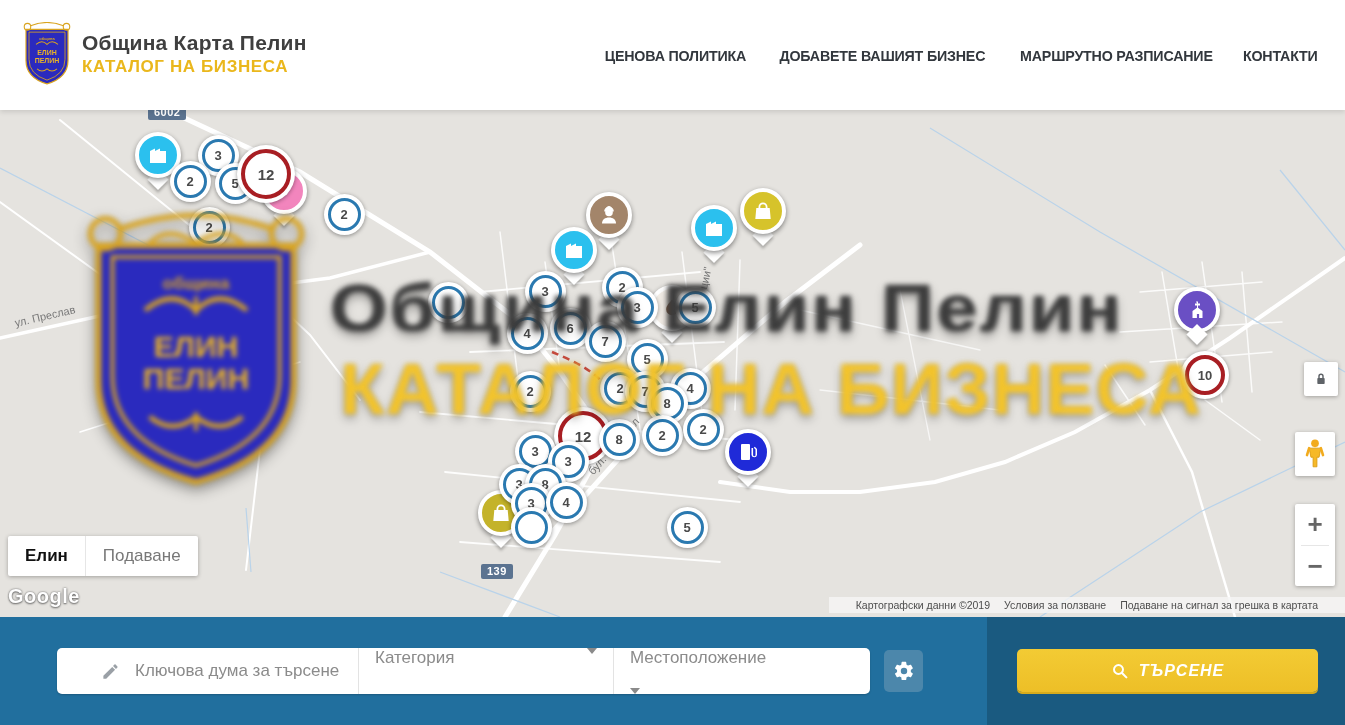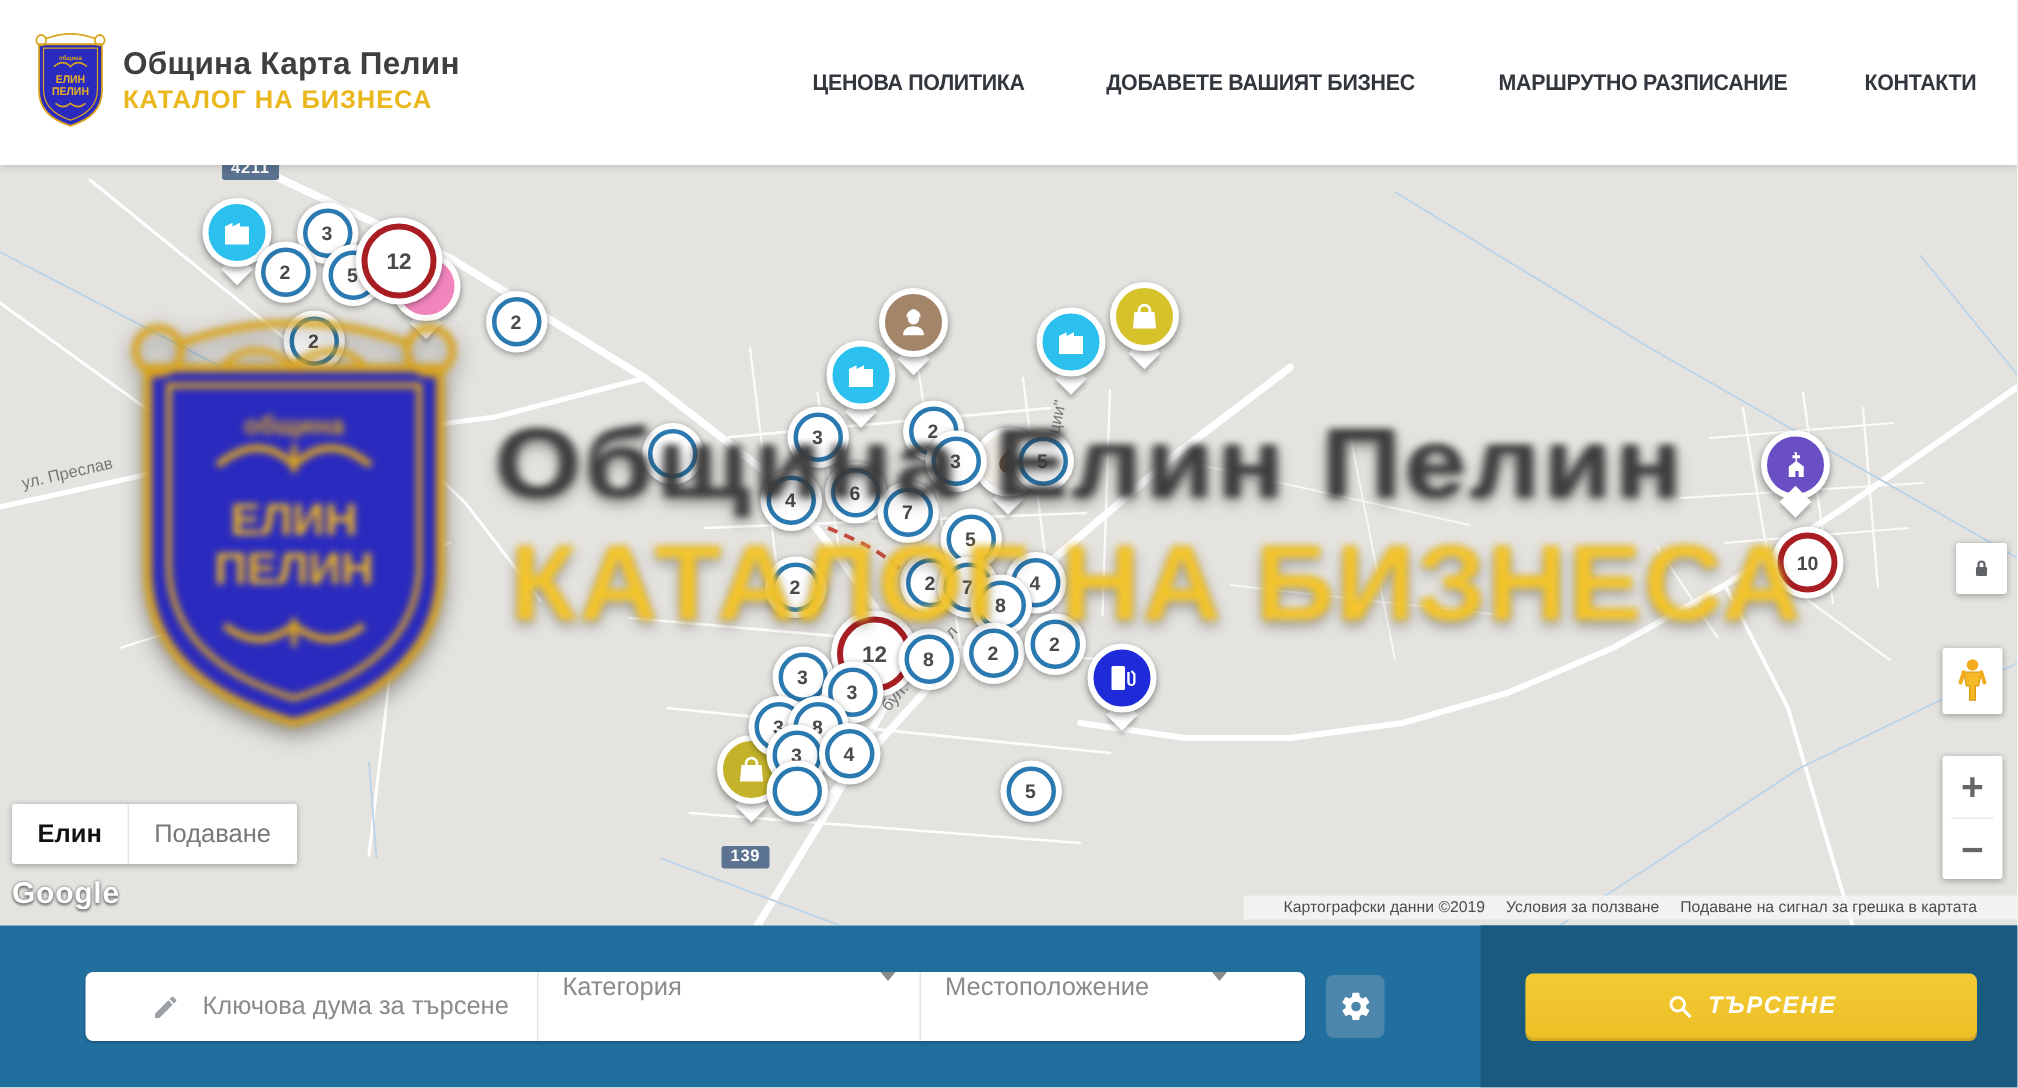--- a/index.html
+++ b/index.html
@@ -8,21 +8,21 @@
   #app { position:relative; width:1345px; height:725px; }
 
   
   .header { position:absolute; left:0; top:0; width:100%; height:110px; background:#fff;
     box-shadow:0 2px 5px rgba(0,0,0,.12); z-index:50; }
   .brand { position:absolute; left:22px; top:22px; display:flex; align-items:center; cursor:pointer; }
   .brand-crest { width:50px; height:64px; }
   .brand-text { margin-left:10px; }
   .brand-title { font-size:21px; font-weight:bold; color:#3f3f3f; letter-spacing:.2px; }
   .brand-sub { font-size:17px; font-weight:bold; color:#eab71c; letter-spacing:.6px; margin-top:2px; }
-  .nav { position:absolute; right:25px; top:0; height:110px; display:flex; align-items:center; gap:45px; }
+  .nav { position:absolute; right:25px; top:0; height:110px; display:flex; align-items:center; gap:24px; }
   .nav a { font-size:15px; font-weight:bold; color:#32373d; text-decoration:none;
     letter-spacing:-.2px; transform:scaleX(.95); white-space:nowrap; }
 
   
   .map { position:absolute; left:0; top:110px; width:1345px; height:507px; background:#e5e3df; overflow:hidden; }
   .roads { position:absolute; left:0; top:0; z-index:1; }
 
   
   .road-badge { position:absolute; z-index:2; background:#5b7390; color:#fff; font-size:11px;
     font-weight:bold; padding:1px 6px 2px; border-radius:2px; letter-spacing:.5px; }
@@ -83,21 +83,21 @@
   .fields { position:absolute; left:57px; top:31px; width:813px; height:46px; background:#fff;
     border-radius:5px; display:flex; box-shadow:0 1px 2px rgba(0,0,0,.2); }
   .field { display:flex; height:100%; color:#8b8b8b; font-size:17px; position:relative; }
   .field + .field { border-left:1px solid #e3e3e3; }
   .f-keyword { width:301px; padding-left:38px; }
   .f-keyword svg { position:absolute; left:44px; top:14px; width:19px; height:19px; }
   .f-keyword input { border:none; outline:none; width:230px; margin-left:40px; font-size:17px;
     font-family:inherit; color:#555; background:transparent; }
   .f-keyword input::placeholder { color:#8b8b8b; }
   .f-select { justify-content:space-between; padding:0 16px; cursor:pointer; }
-  .f-cat { width:255px; } .f-loc { width:221px; }
+  .f-cat { width:255px; } .f-loc { width:221px;flex-direction:column; }
   .caret { width:0; height:0; border-left:5px solid transparent; border-right:5px solid transparent;
     border-top:6px solid #8a8a8a; }
   .gear-btn { position:absolute; left:884px; top:33px; width:39px; height:42px; background:#4c87ab;
     border:none; border-radius:5px; cursor:pointer; display:flex; align-items:center; justify-content:center; }
   .gear-btn svg { width:22px; height:22px; }
   .search-btn { position:absolute; left:1017px; top:32px; width:301px; height:43px;
     background:linear-gradient(#f3cb34,#edbf27); border:none; border-radius:5px; cursor:pointer;
     display:flex; align-items:center; justify-content:center; gap:10px;
     box-shadow:0 2px 0 #d7ab1c; }
   .search-btn span { color:#fff; font-size:16px; font-weight:bold; letter-spacing:1px;font-style:italic; }
@@ -365,21 +365,21 @@
         <text x="50" y="62" text-anchor="middle" font-size="13" font-weight="bold" fill="#e9b325">ЕЛИН</text>
         <text x="50" y="76" text-anchor="middle" font-size="13" font-weight="bold" fill="#e9b325">ПЕЛИН</text>
         <path d="M30 88 Q40 96 50 88 Q60 96 70 88" fill="none" stroke="#d9a41f" stroke-width="2"></path>
         <path d="M50 86 v8" stroke="#d9a41f" stroke-width="1.6"></path>
       </svg>
       <div class="wm-line1">Община Елин Пелин</div>
       <div class="wm-line2">КАТАЛОГ НА БИЗНЕСА</div>
     </div>
 
     <div id="badges">
-        <div class="road-badge" style="left: 148px; top: -5px;">4211</div>
+        <div class="road-badge" style="left: 148px; top: -5px;">6002</div>
         <div class="road-badge" style="left: 481px; top: 454px;">139</div>
       </div>
     <div id="streets">
         <div class="street-label" style="left: 14px; top: 200px; transform: rotate(-13deg);">ул. Преслав</div>
         <div class="street-label" style="left: 578px; top: 330px; transform: rotate(-49deg);">бул. „Новосел</div>
         <div class="street-label" style="left: 694px; top: 162px; transform: rotate(-78deg);">ции"</div>
       </div>
 
     <div class="maptype">
       <button class="active">Елин</button>

